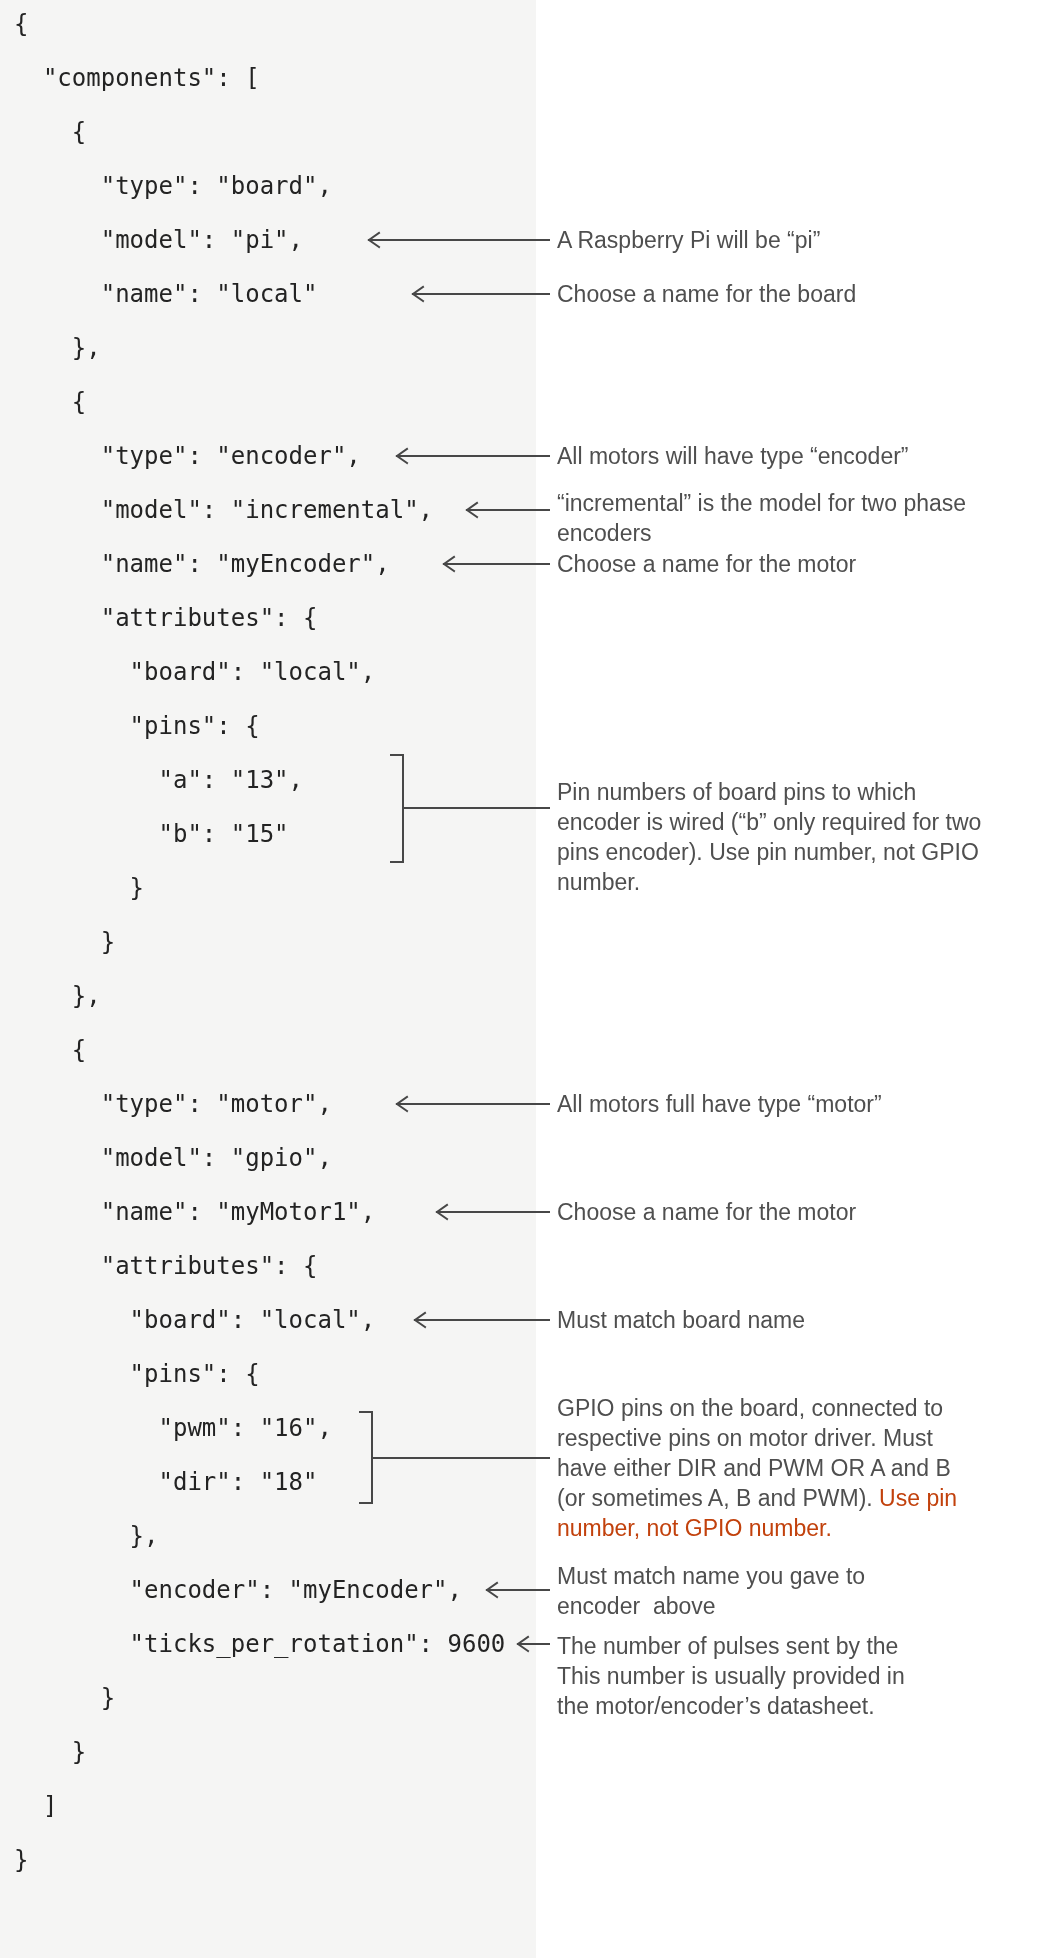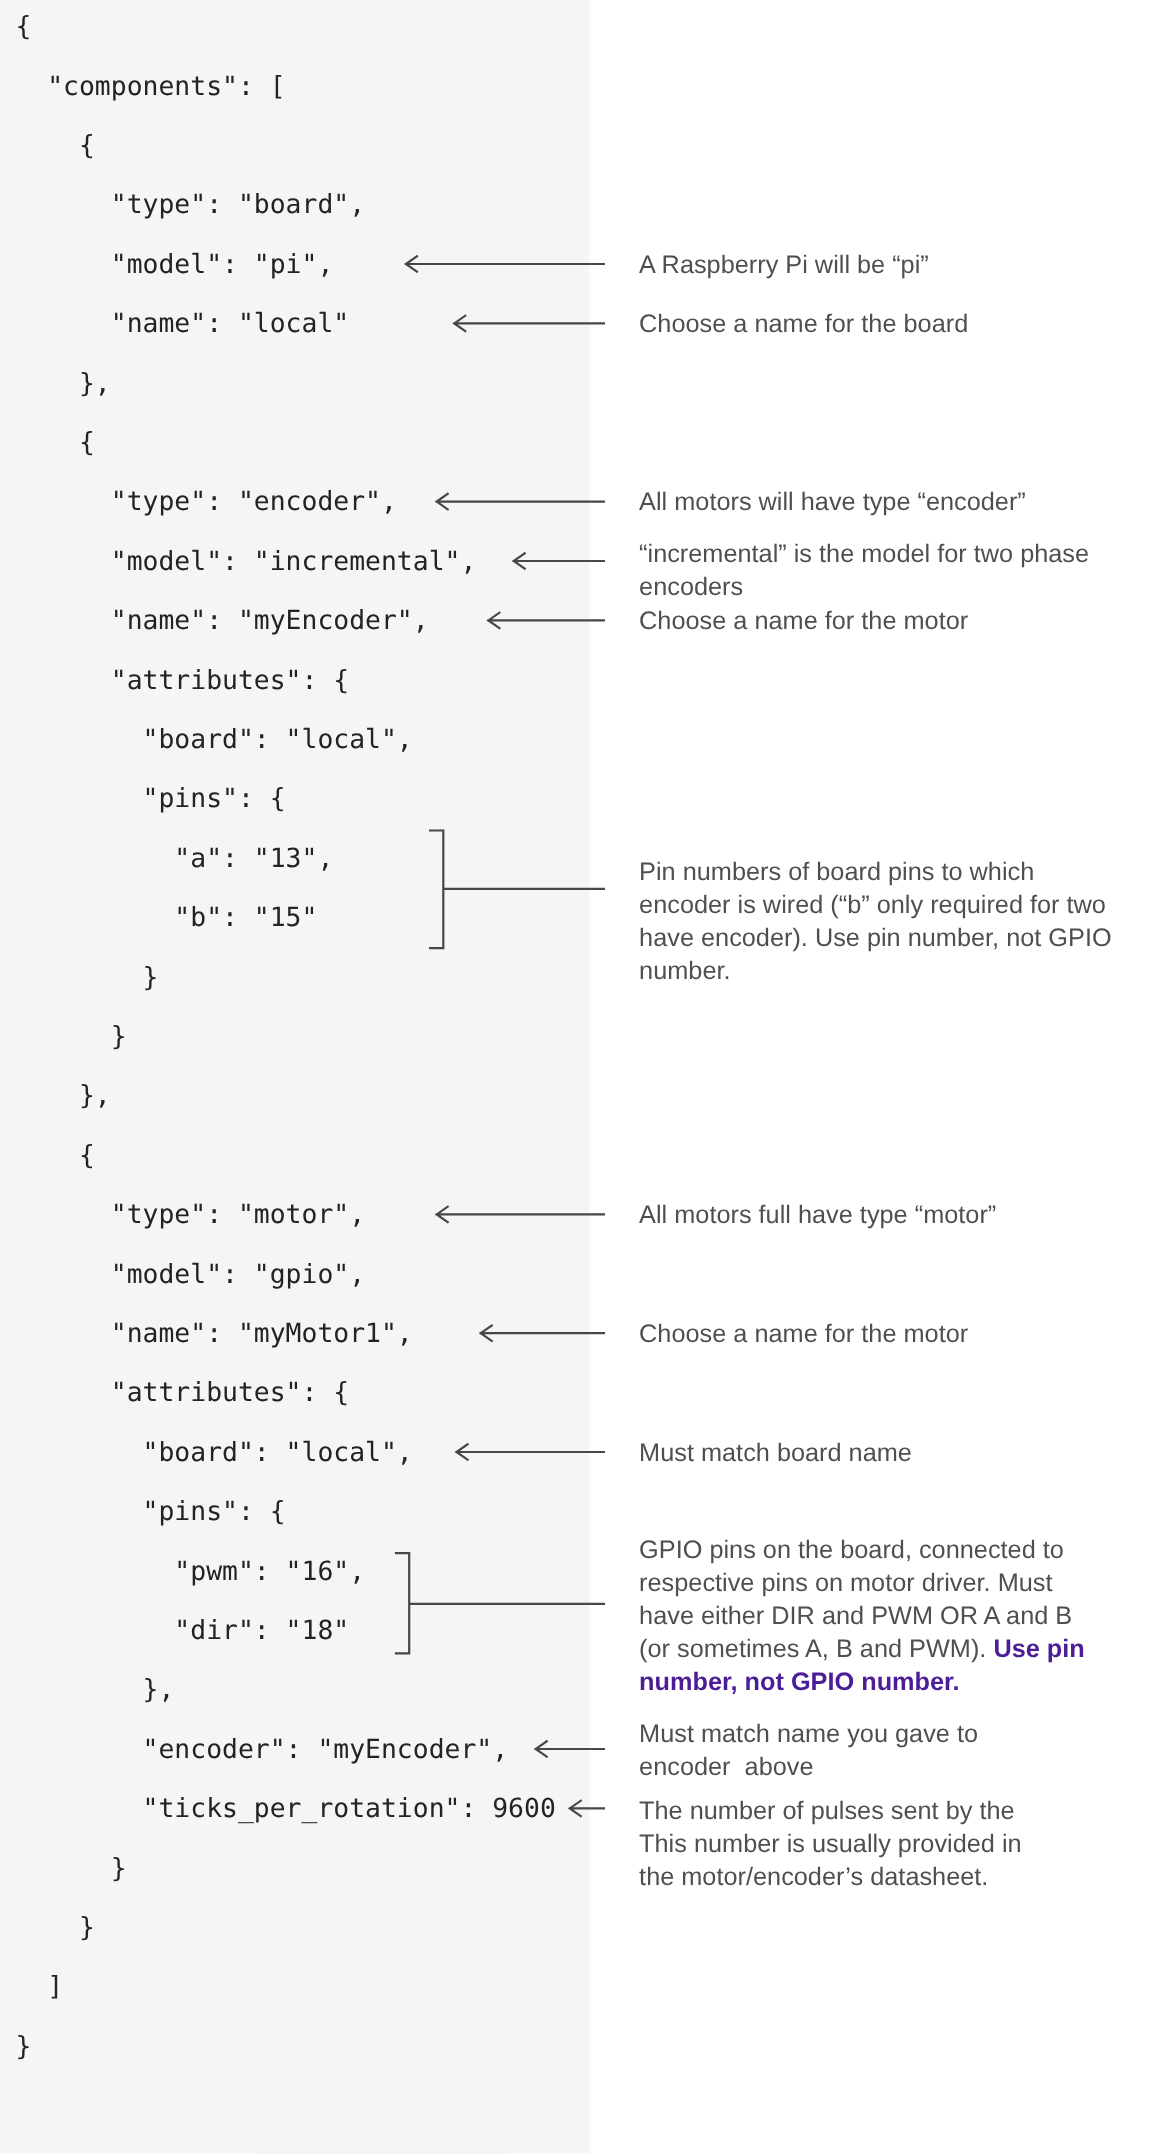--- a/index.html
+++ b/index.html
@@ -45,22 +45,22 @@
     stroke-linecap: square;
   }
   .ann {
     position: absolute;
     left: 557px;
     width: 500px;
     color: #4f4f4f;
     font-size: 23px;
     line-height: 30px;
   }
-  .al { display: block; white-space: pre-wrap; margin-left: 24px; }
-  .al .b { font-weight: bold; color: #4c1d95; text-align: right; }
+  .al { display: block; white-space: pre-wrap; }
+  .al .b { font-weight: normal; color: #c2410c; text-align: right; }
 </style>
 </head>
 <body>
 
 <div class="canvas">
 
   <div class="code-panel">
     <div class="code-block">
       <div class="cl">{</div>
       <div class="cl">  "components": [</div>
@@ -132,21 +132,21 @@
     <div class="al"><span>encoders</span><span class="b"></span></div>
   </div>
 
   <div class="ann" style="top:549px">
     <div class="al"><span>Choose a name for the motor</span><span class="b"></span></div>
   </div>
 
   <div class="ann" style="top:777px">
     <div class="al"><span>Pin numbers of board pins to which</span><span class="b"></span></div>
     <div class="al"><span>encoder is wired (“b” only required for two</span><span class="b"></span></div>
-    <div class="al"><span>have encoder). Use pin number, not GPIO</span><span class="b"></span></div>
+    <div class="al"><span>pins encoder). Use pin number, not GPIO</span><span class="b"></span></div>
     <div class="al"><span>number.</span><span class="b"></span></div>
   </div>
 
   <div class="ann" style="top:1089px">
     <div class="al"><span>All motors full have type “motor”</span><span class="b"></span></div>
   </div>
 
   <div class="ann" style="top:1197px">
     <div class="al"><span>Choose a name for the motor</span><span class="b"></span></div>
   </div>

